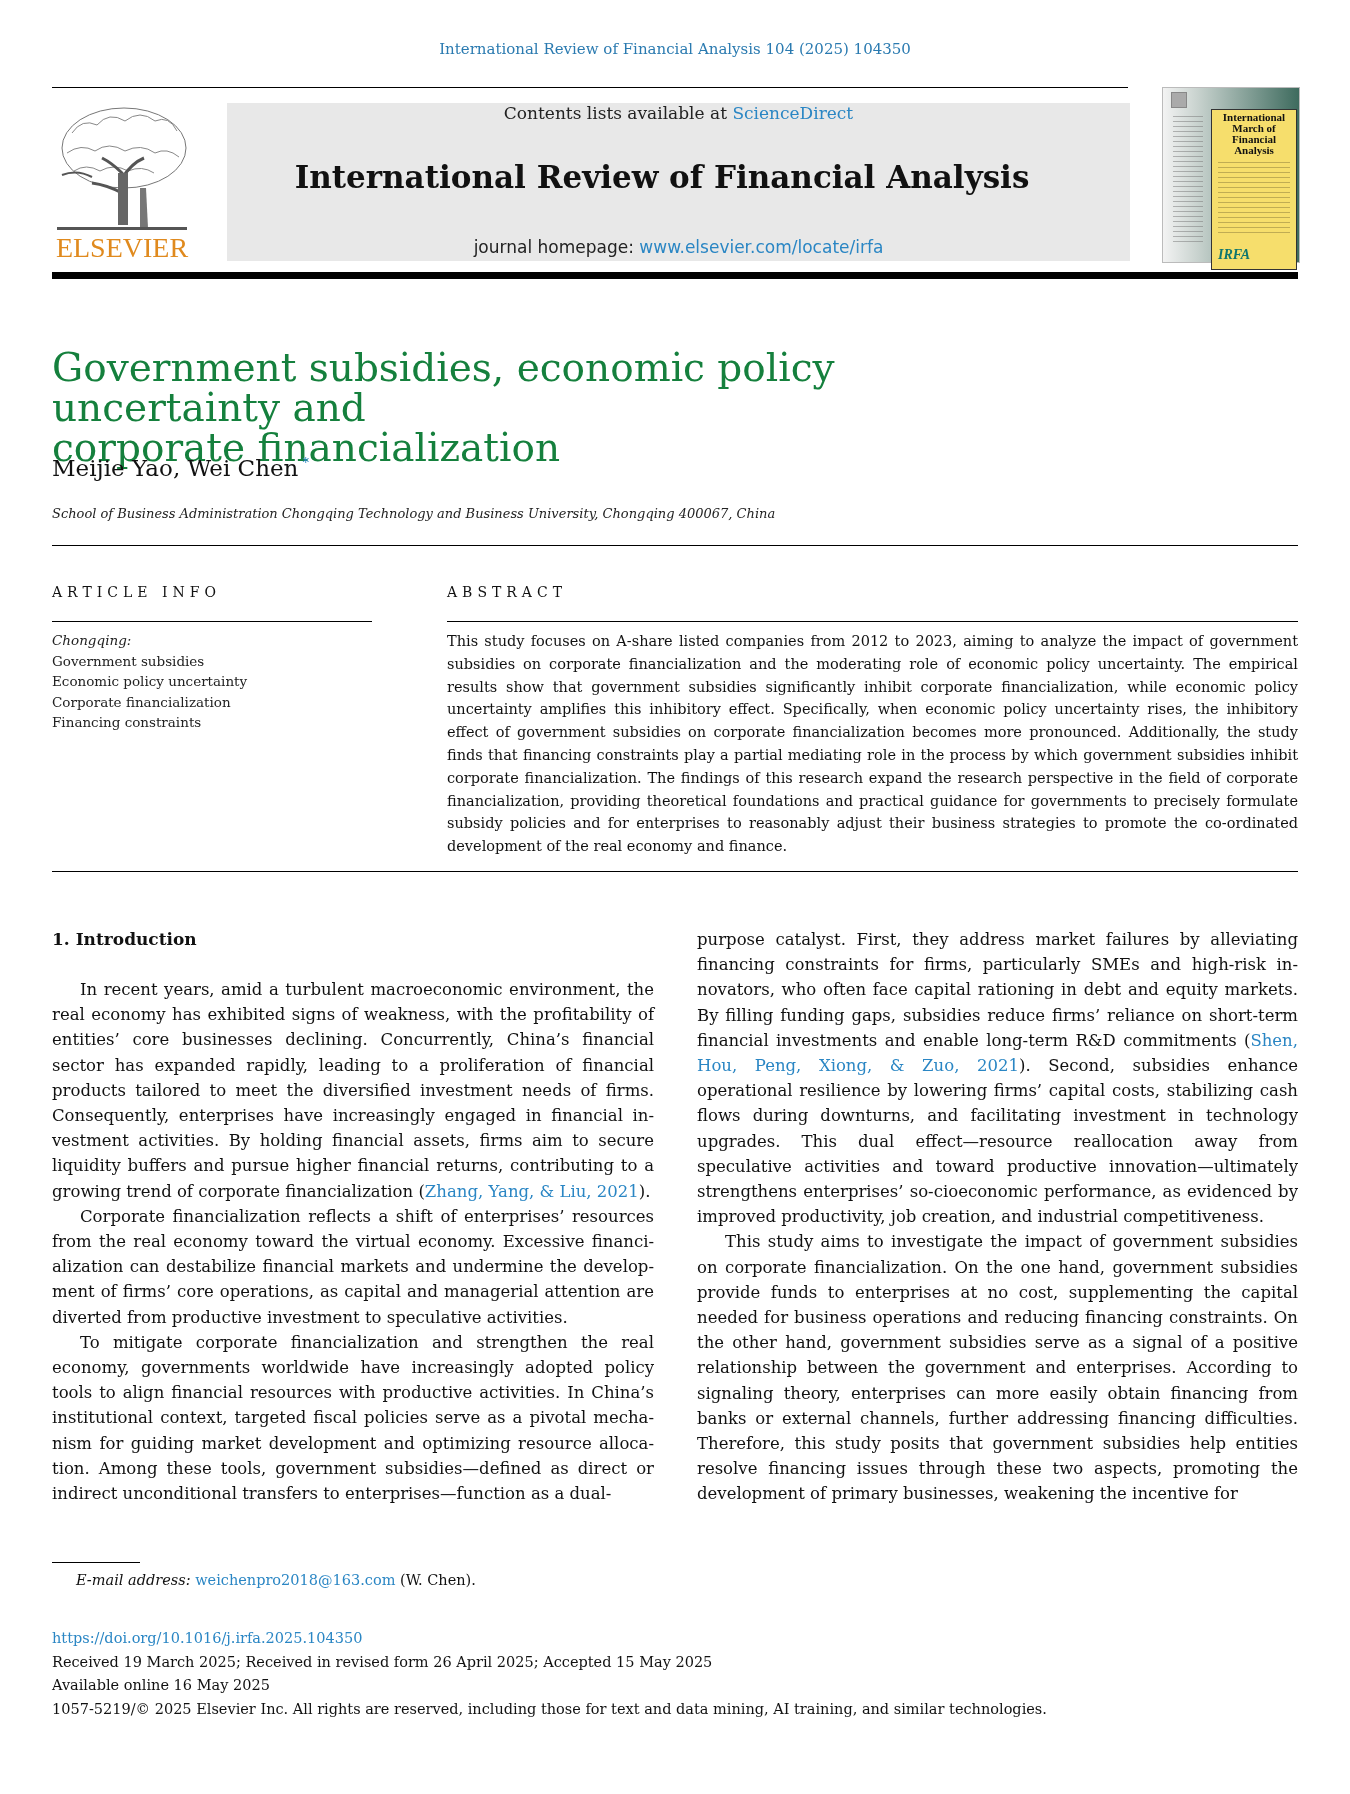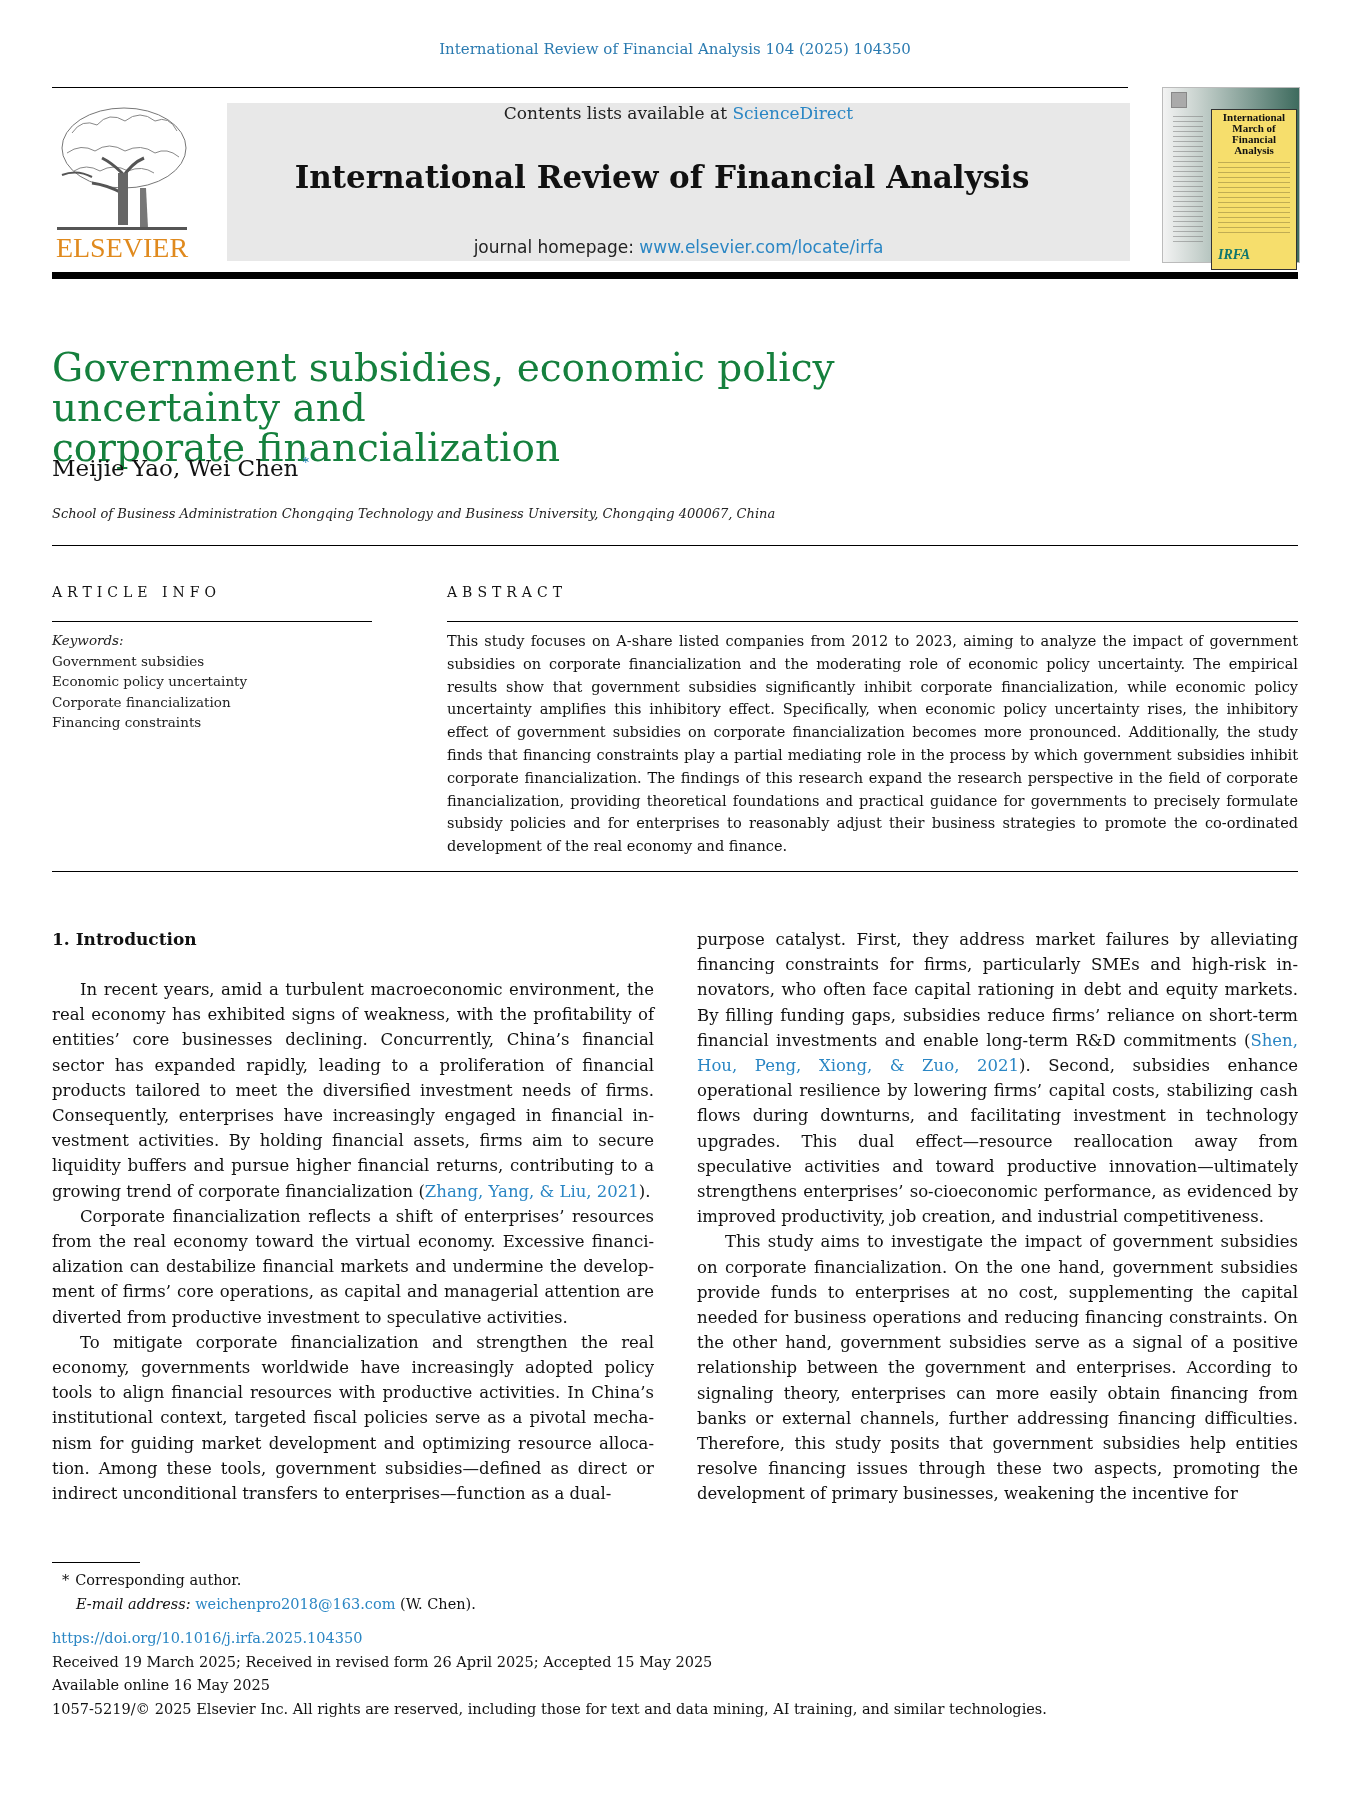--- a/index.html
+++ b/index.html
@@ -111,21 +111,21 @@
 </div>
 <div class="abs affil">School of Business Administration Chongqing Technology and Business University, Chongqing 400067, China</div>
 <div class="abs rule-mid"></div>
 
 <div class="abs sec-head ai-head">ARTICLE INFO</div>
 <div class="abs sec-head ab-head">ABSTRACT</div>
 <div class="abs ai-rule"></div>
 <div class="abs ab-rule"></div>
 
 <div class="abs keywords">
-  <div class="kw-label">Keywords:</div>
+  <div class="kw-label">Chongqing:</div>
   <div>Government subsidies</div>
   <div>Economic policy uncertainty</div>
   <div>Corporate financialization</div>
   <div>Financing constraints</div>
 </div>
 
 <div class="abs abstract">This study focuses on A-share listed companies from 2012 to 2023, aiming to analyze the impact of government subsidies on corporate financialization and the moderating role of economic policy uncertainty. The empirical results show that government subsidies significantly inhibit corporate financialization, while economic policy uncertainty amplifies this inhibitory effect. Specifically, when economic policy uncertainty rises, the inhibitory effect of government subsidies on corporate financialization becomes more pronounced. Additionally, the study finds that financing constraints play a partial mediating role in the process by which government subsidies inhibit corporate financialization. The findings of this research expand the research perspective in the field of corporate financialization, providing theoretical foundations and practical guidance for governments to precisely formulate subsidy policies and for enterprises to reasonably adjust their business strategies to promote the co-ordinated development of the real economy and finance.</div>
 <div class="abs rule-bot"></div>
 
 <div class="abs intro-head">1.  Introduction</div>
@@ -136,21 +136,20 @@
   <p>To mitigate corporate financialization and strengthen the real economy, governments worldwide have increasingly adopted policy tools to align financial resources with productive activities. In China’s institutional context, targeted fiscal policies serve as a pivotal mecha-nism for guiding market development and optimizing resource alloca-tion. Among these tools, government subsidies—defined as direct or indirect unconditional transfers to enterprises—function as a dual-</p>
 </div>
 
 <div class="abs col col-right">
   <p class="noindent"><span>purpose catalyst. First, they address market failures by alleviating financing constraints for firms, particularly SMEs and high-risk in-novators, who often face capital rationing in debt and equity markets. By filling funding gaps, subsidies reduce firms’ reliance on short-term financial investments and enable long-term R&amp;D commitments (</span><a>Shen, Hou, Peng, Xiong, &amp; Zuo, 2021</a><span>). Second, subsidies enhance operational resilience by lowering firms’ capital costs, stabilizing cash flows during downturns, and facilitating investment in technology upgrades. This dual effect—resource reallocation away from speculative activities and toward productive innovation—ultimately strengthens enterprises’ so-cioeconomic performance, as evidenced by improved productivity, job creation, and industrial competitiveness.</span></p>
   <p>This study aims to investigate the impact of government subsidies on corporate financialization. On the one hand, government subsidies provide funds to enterprises at no cost, supplementing the capital needed for business operations and reducing financing constraints. On the other hand, government subsidies serve as a signal of a positive relationship between the government and enterprises. According to signaling theory, enterprises can more easily obtain financing from banks or external channels, further addressing financing difficulties. Therefore, this study posits that government subsidies help entities resolve financing issues through these two aspects, promoting the development of primary businesses, weakening the incentive for</p>
 </div>
 
 <div class="abs fn-rule"></div>
 <div class="abs footnote" style="top:1568px;">
-  <div><span class="fn-star">*</span><span>Corresponding author.</span></div>
   <div style="padding-left:14px;"><span class="em-label">E-mail address:</span> <a>weichenpro2018@163.com</a><span> (W. Chen).</span></div>
 </div>
 
 <div class="abs pubinfo">
   <div><a>https://doi.org/10.1016/j.irfa.2025.104350</a></div>
   <div>Received 19 March 2025; Received in revised form 26 April 2025; Accepted 15 May 2025</div>
   <div>Available online 16 May 2025</div>
   <div>1057-5219/© 2025 Elsevier Inc. All rights are reserved, including those for text and data mining, AI training, and similar technologies.</div>
 </div>
 

